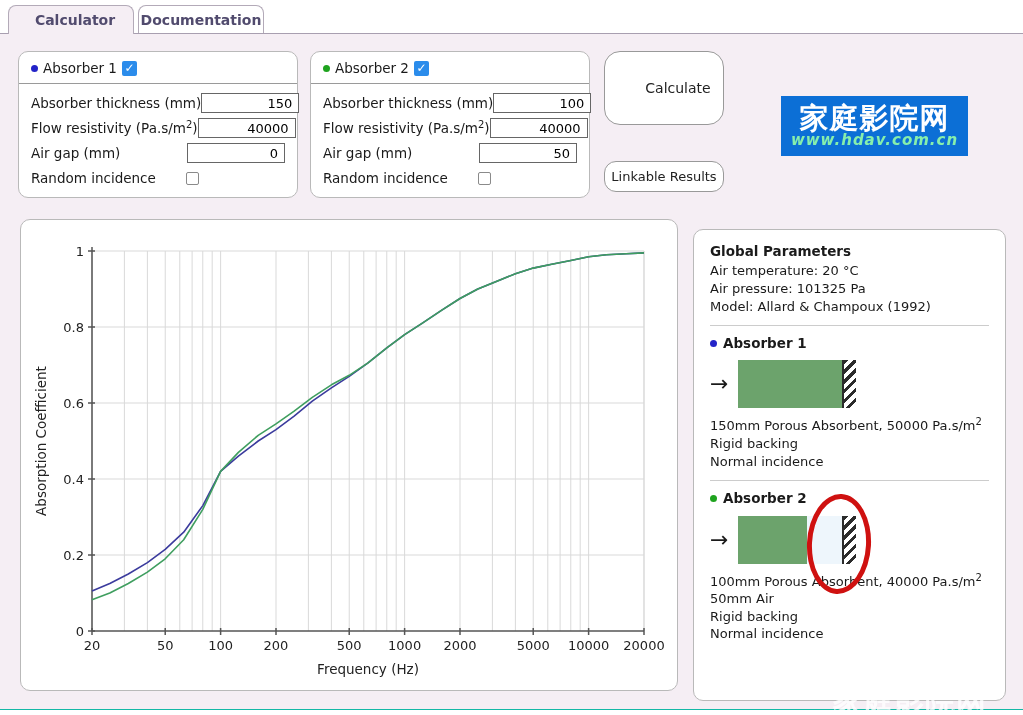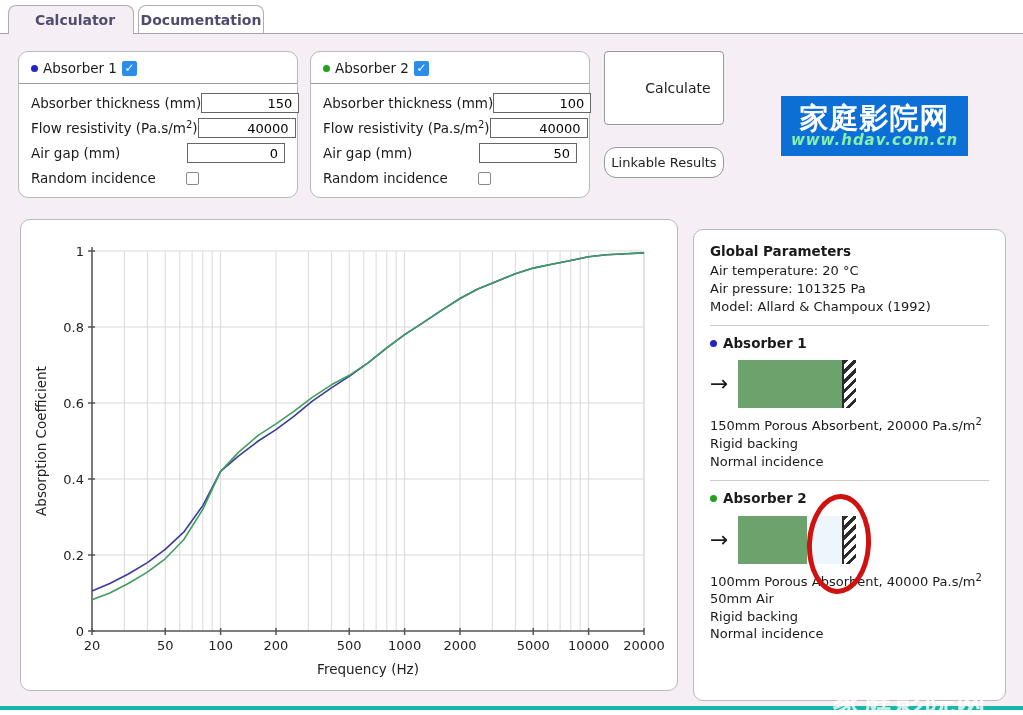--- a/index.html
+++ b/index.html
@@ -7,43 +7,43 @@
          overflow:hidden;font-family:"DejaVu Sans","Liberation Sans",sans-serif;color:#1a1a1a;}
   
   .topbar{position:absolute;left:0;top:0;width:1023px;height:33px;background:#ffffff;}
   .tab{position:absolute;top:5px;height:32px;line-height:28px;text-align:center;
        font-size:14px;font-weight:bold;color:#514b6e;border:1px solid #b3aab8;
        border-bottom:none;border-radius:8px 8px 0 0;box-sizing:border-box;cursor:pointer;}
   .tab.active{left:8px;width:126px;background:#f5eef4;height:29px;z-index:3;padding-left:8px;}
   .tab.inactive{left:138px;width:126px;background:#ffffff;z-index:1;}
   
   .container{position:absolute;left:0;top:33px;width:1023px;height:677px;background:#f5eef4;
-             border-top:1px solid #a89fb0;border-bottom:4px solid #14b8a6;box-sizing:border-box;z-index:2;}
+             border-top:1px solid #a89fb0;border-bottom:1px solid #14b8a6;box-sizing:border-box;z-index:2;}
   .panel{position:absolute;background:#ffffff;border:1px solid #b9b9b9;border-radius:10px;box-sizing:border-box;}
   
   .abs-panel{width:280px;height:147px;top:17px;}
   .abs-head{display:flex;align-items:center;gap:5px;padding:5px 12px 4px 12px;border-bottom:1px solid #9a9a9a;height:22px;}
   .dot{width:7px;height:7px;border-radius:50%;display:inline-block;}
   .abs-title{font-size:13.5px;}
   .abs-body{padding:9px 12px 0 12px;}
   .row{display:flex;align-items:center;justify-content:space-between;margin-bottom:5px;height:20px;}
   .lbl{font-size:13.5px;white-space:nowrap;}
   sup,.sup{font-size:10px;vertical-align:super;line-height:0;}
   .tinput{width:84px;height:18px;border:1px solid #666;font-size:13px;text-align:right;
           padding:0 6px;font-family:inherit;box-sizing:content-box;background:#fff;}
   .cbx{width:13px;height:13px;border:1.5px solid #8a8a8a;border-radius:2px;background:#fff;
        display:inline-flex;align-items:center;justify-content:center;box-sizing:border-box;cursor:pointer;}
   .cbx.on{width:15px;height:15px;background:#2b8ceb;border:none;}
   .cbx.on::after{content:"✓";color:#fff;font-size:12px;font-weight:bold;line-height:1;}
   .cbx.small-margin{margin-right:86px;}
   
   .btn{position:absolute;background:#ffffff;border:1px solid #999;box-sizing:border-box;
        font-family:inherit;color:#222;cursor:pointer;display:flex;align-items:center;justify-content:center;}
-  .btn-calc{left:604px;top:17px;width:120px;height:74px;border-radius:4px;font-size:14px;padding-left:34px;}
-  .btn-link{left:604px;top:113px;width:120px;height:31px;border-radius:12px;font-size:13px;}
+  .btn-calc{left:604px;top:17px;width:120px;height:74px;border-radius:16px;font-size:14px;padding-left:34px;}
+  .btn-link{left:604px;top:127px;width:120px;height:31px;border-radius:12px;font-size:13px;}
   
   .wm-banner{position:absolute;left:781px;top:62px;width:187px;height:60px;background:#0c6fd6;
              display:flex;flex-direction:column;align-items:center;justify-content:center;line-height:1.05;}
   .wm-cn{color:#ffffff;font-size:29px;font-weight:bold;letter-spacing:1px;white-space:nowrap;}
   .wm-url{color:#86efac;font-size:15px;font-weight:bold;font-style:italic;letter-spacing:1px;}
   
   .chart-panel{left:20px;top:185px;width:658px;height:472px;}
   
   .res-panel{left:693px;top:185px;width:313px;height:472px;padding:13px 16px;font-size:13px;line-height:1.28;margin-top:10px;}
   .res-title{font-weight:bold;font-size:13.5px;margin-bottom:3px;}
@@ -221,21 +221,21 @@
       <div class="blk-head">
         <span class="dot" style="background:#2323c8"></span>
         <span>Absorber 1</span>
       </div>
       <div class="diagram">
         <span class="arrow">→</span>
         <span class="d-abs" style="width: 103.5px;"></span>
         <span class="d-air" style="width: 0px;"></span>
         <span class="d-hatch"></span>
       </div>
-      <div class="res-line"><span>150mm Porous Absorbent, 20000 Pa.s/m</span><span class="sup">2</span></div>
+      <div class="res-line"><span>150mm Porous Absorbent, 50000 Pa.s/m</span><span class="sup">2</span></div>
       <div class="res-line">Rigid backing</div>
       <div class="res-line">Normal incidence</div>
       <hr>
 
       <div class="blk-head">
         <span class="dot" style="background:#1ea31e"></span>
         <span>Absorber 2</span>
       </div>
       <div class="diagram">
         <span class="arrow">→</span>

